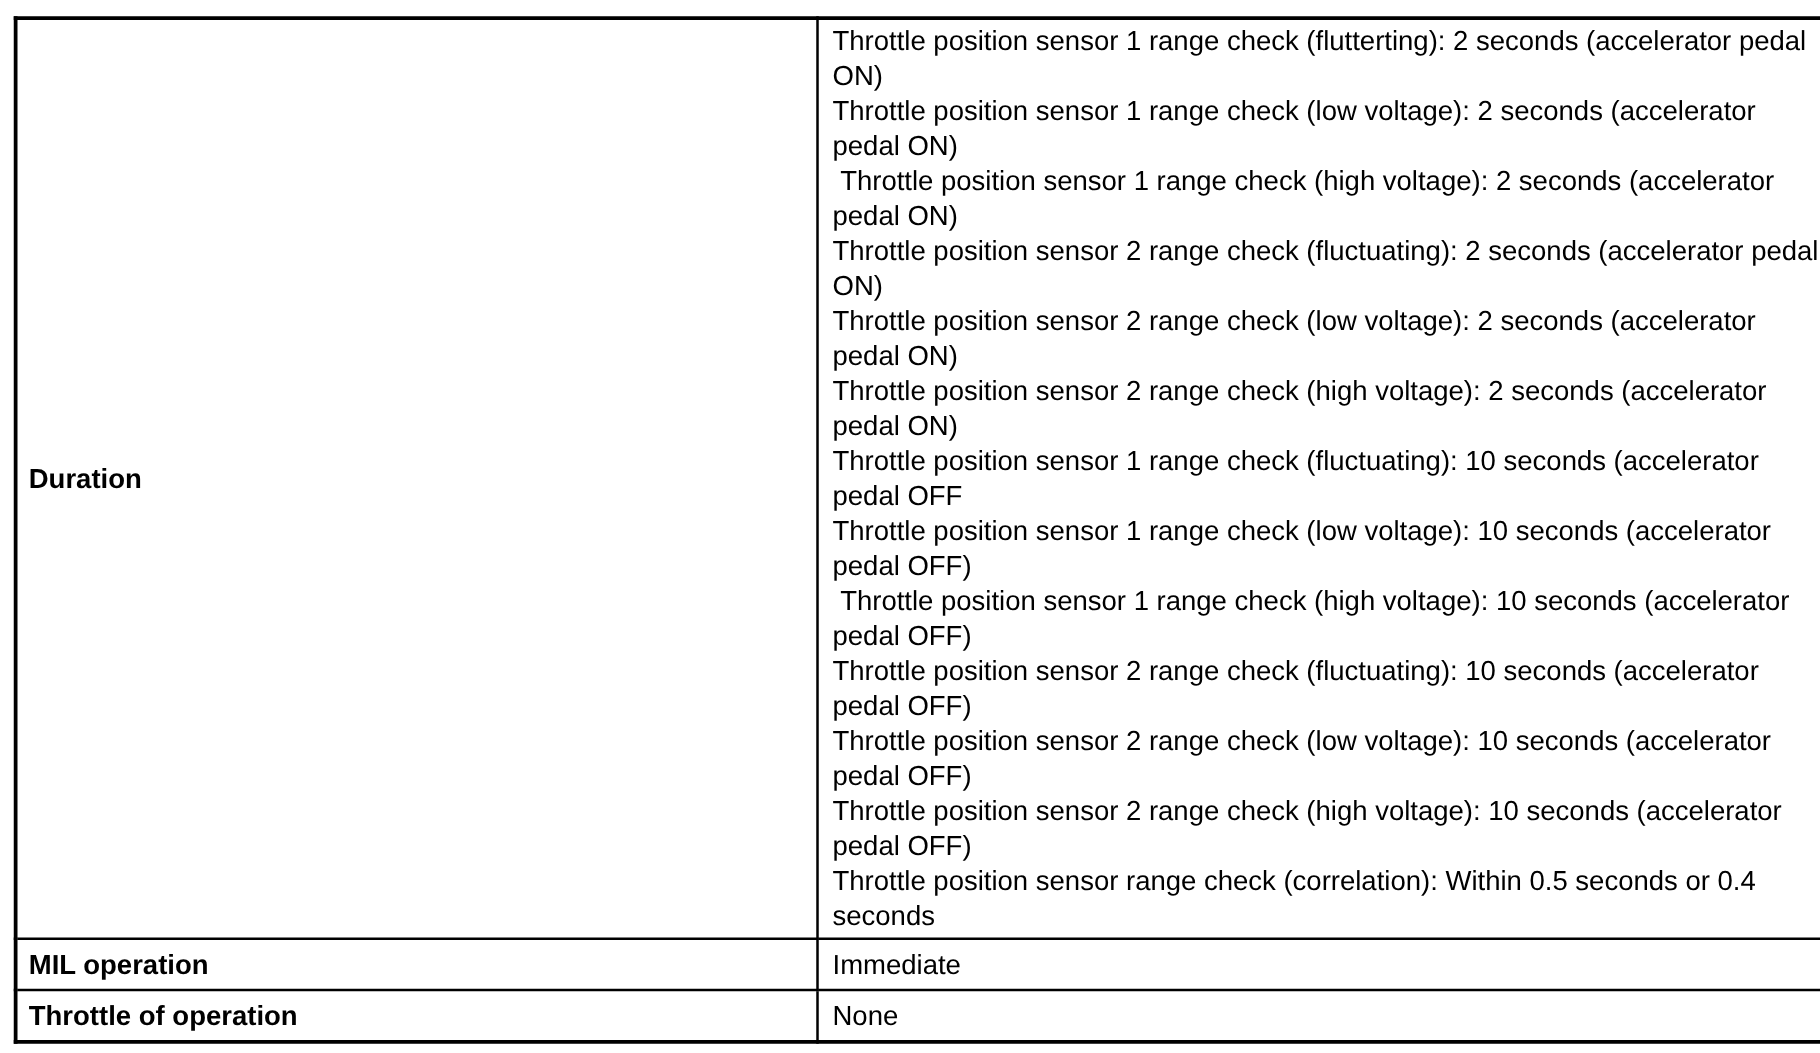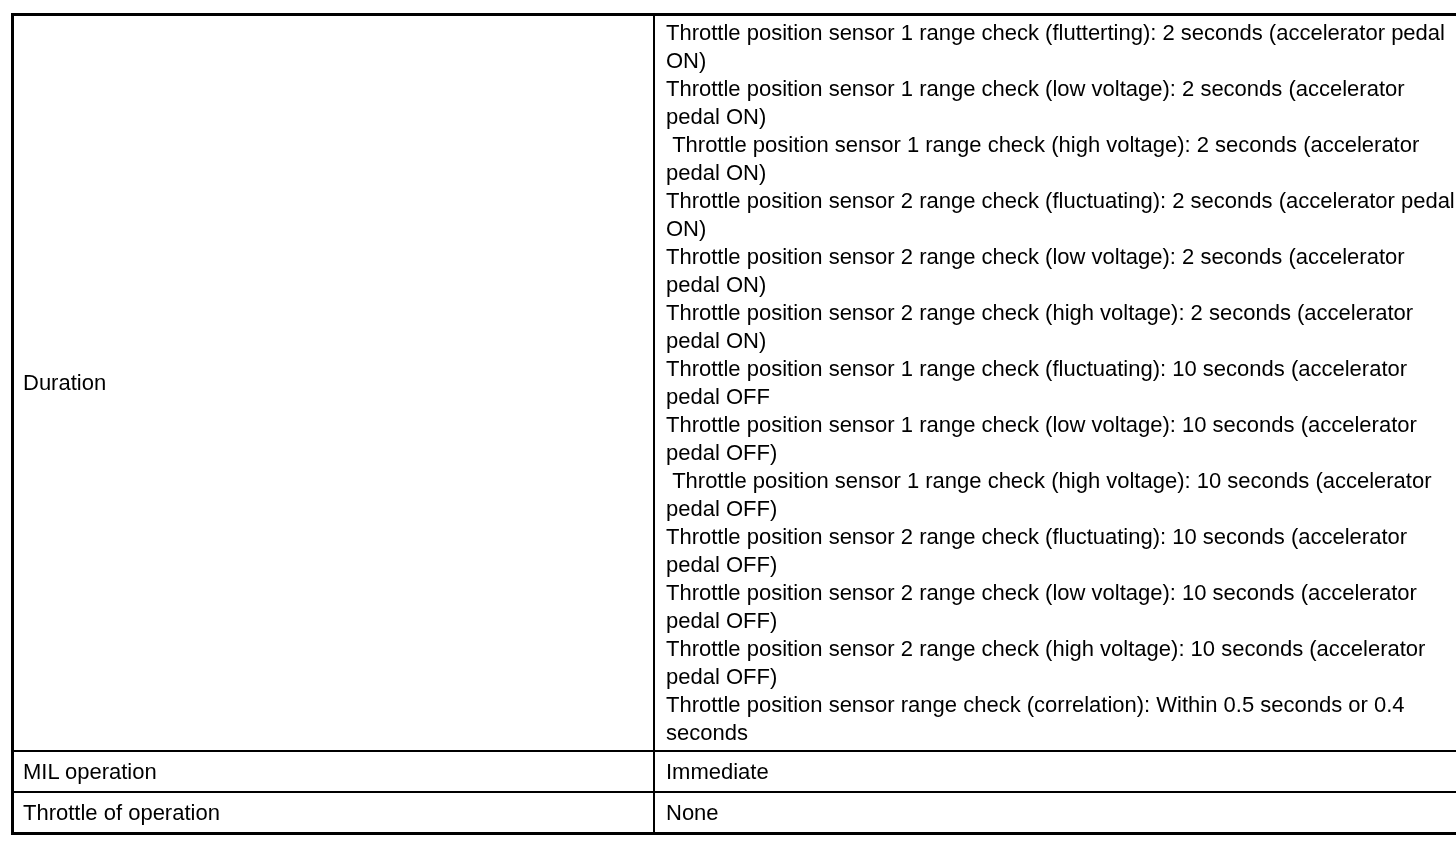--- a/index.html
+++ b/index.html
@@ -33,20 +33,21 @@
     border: 2px solid #000000;
     font-size: 22px;
     line-height: 28px;
     color: #000000;
     overflow: hidden;
   }
   td.label-cell {
     width: 620px;
     vertical-align: middle;
     padding: 2px 10px 2px 9px;
+    font-weight: bold;
   }
   td.value-cell {
     width: 797px;
     padding: 2px 12px 2px 11px;
   }
   td.value-cell.multiline {
     vertical-align: top;
     padding-top: 3px;
     padding-bottom: 3px;
   }

